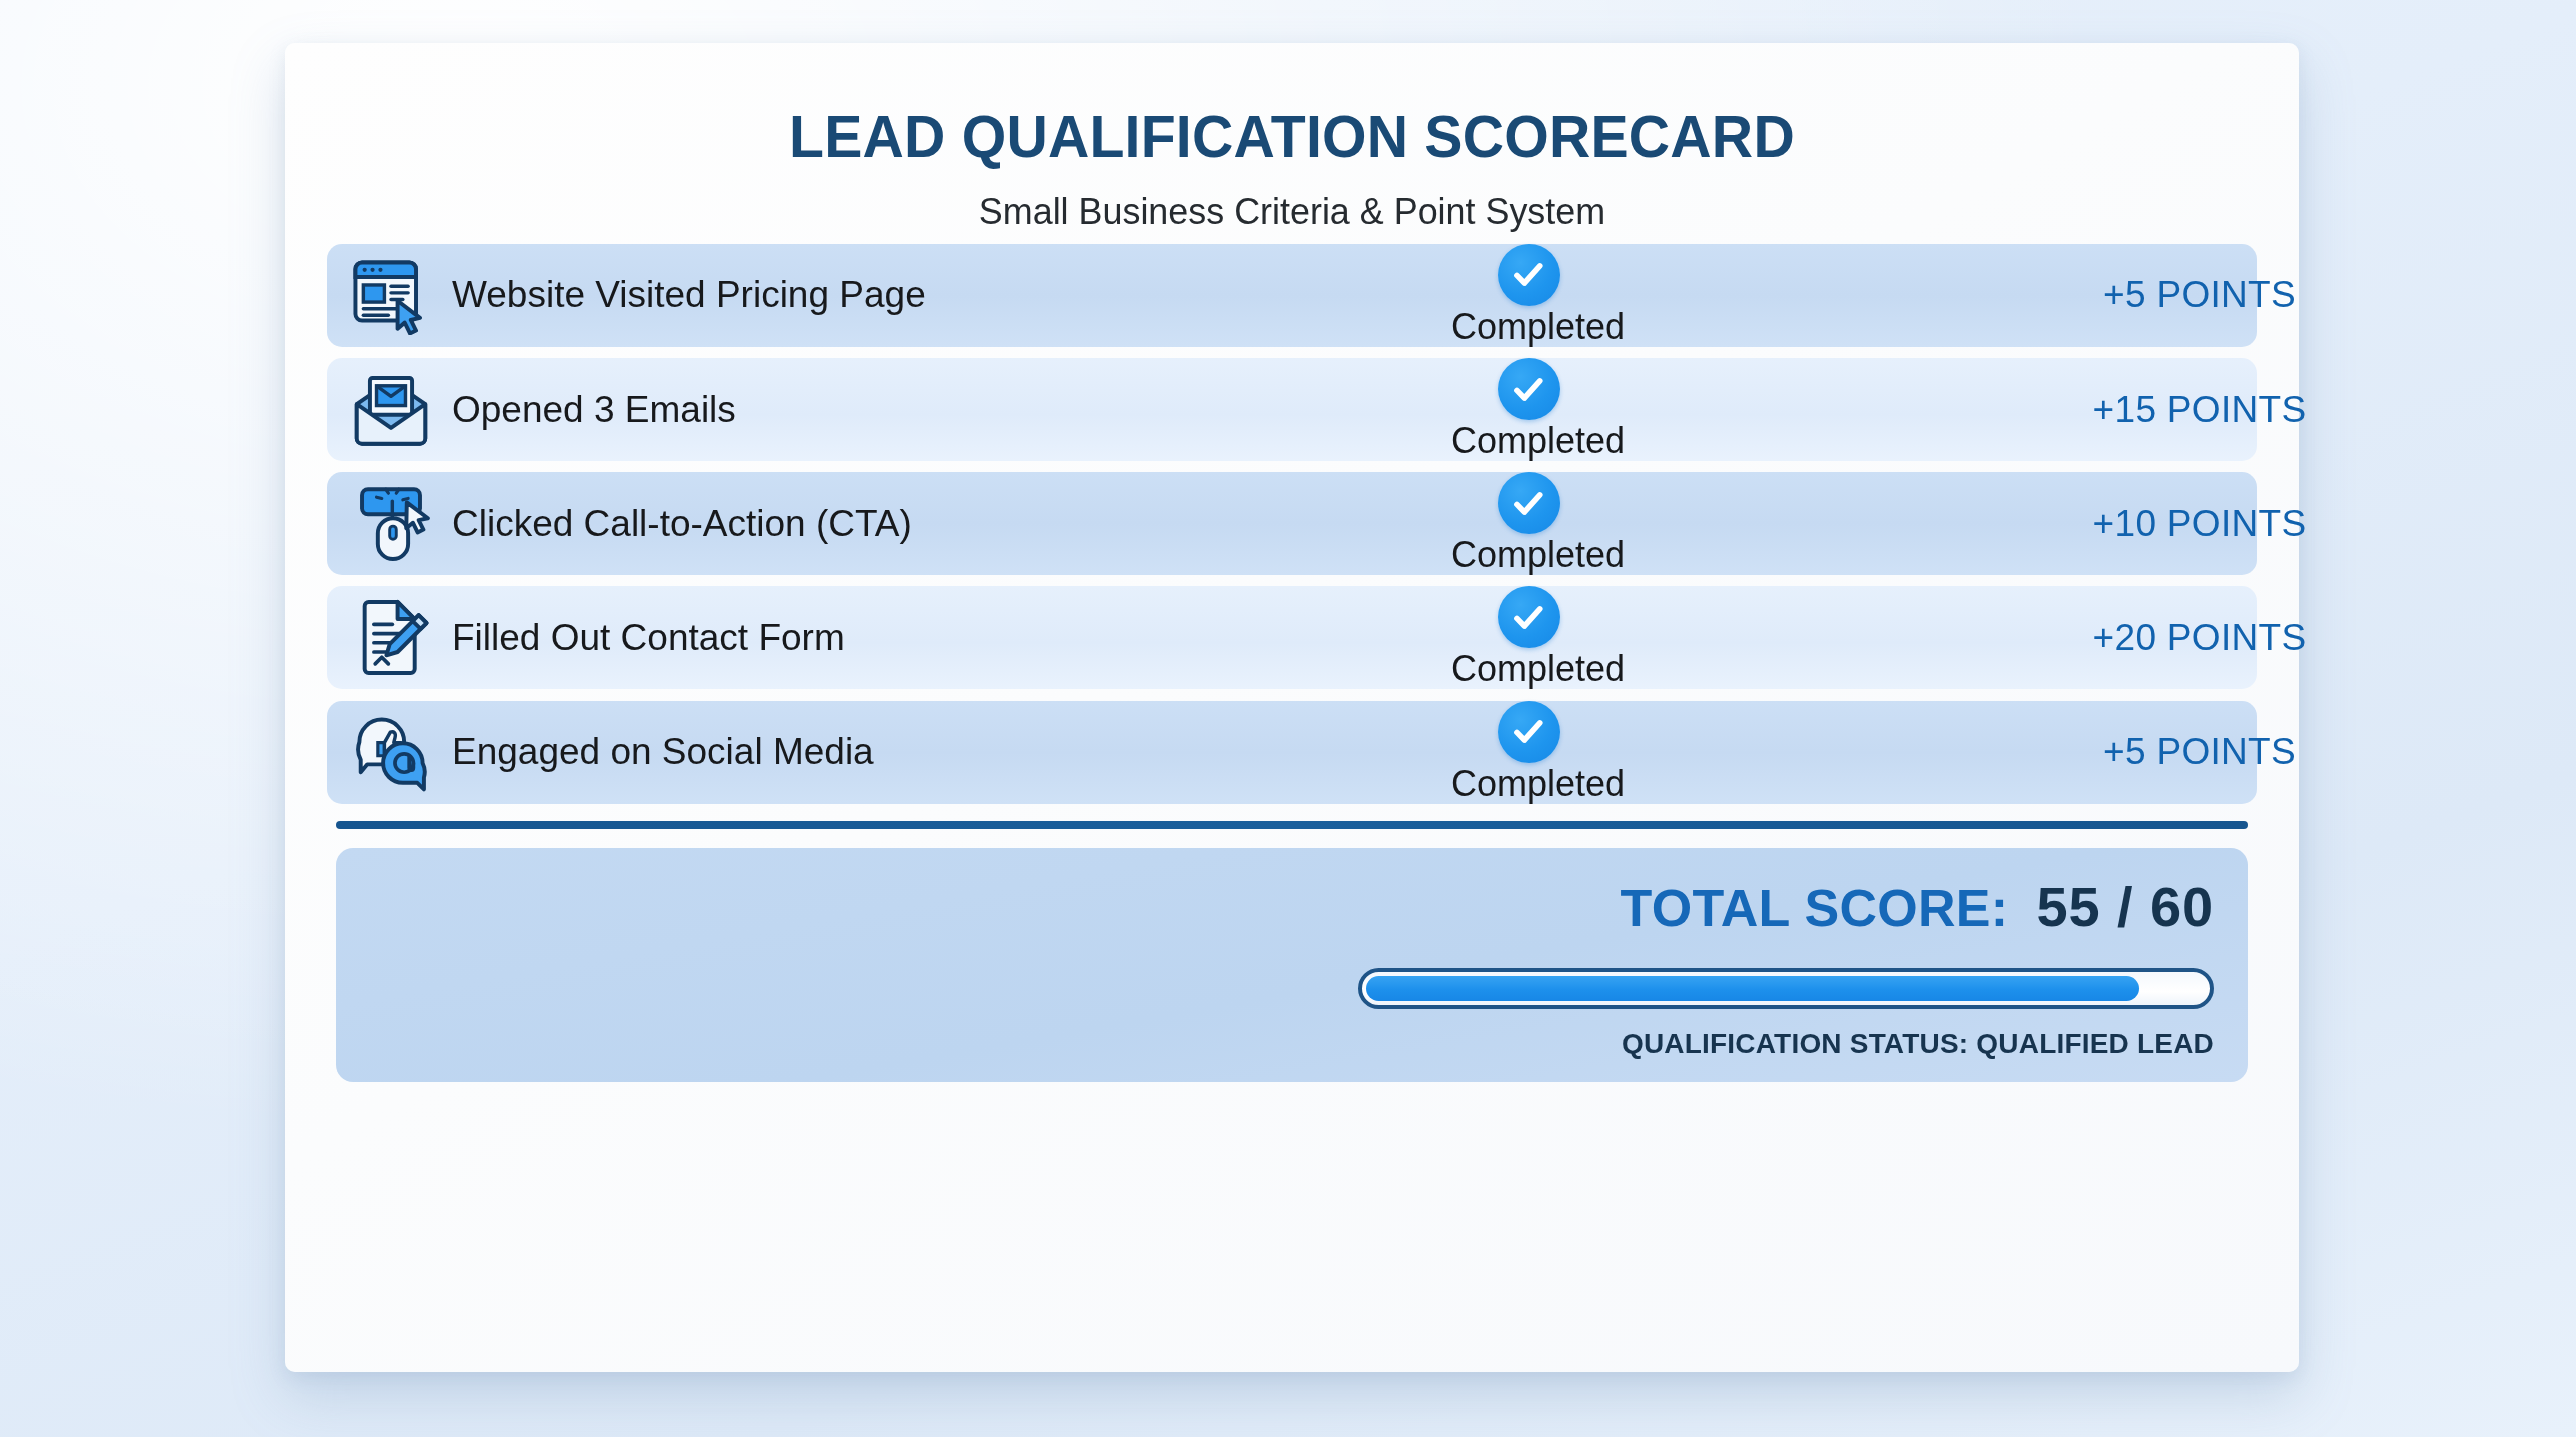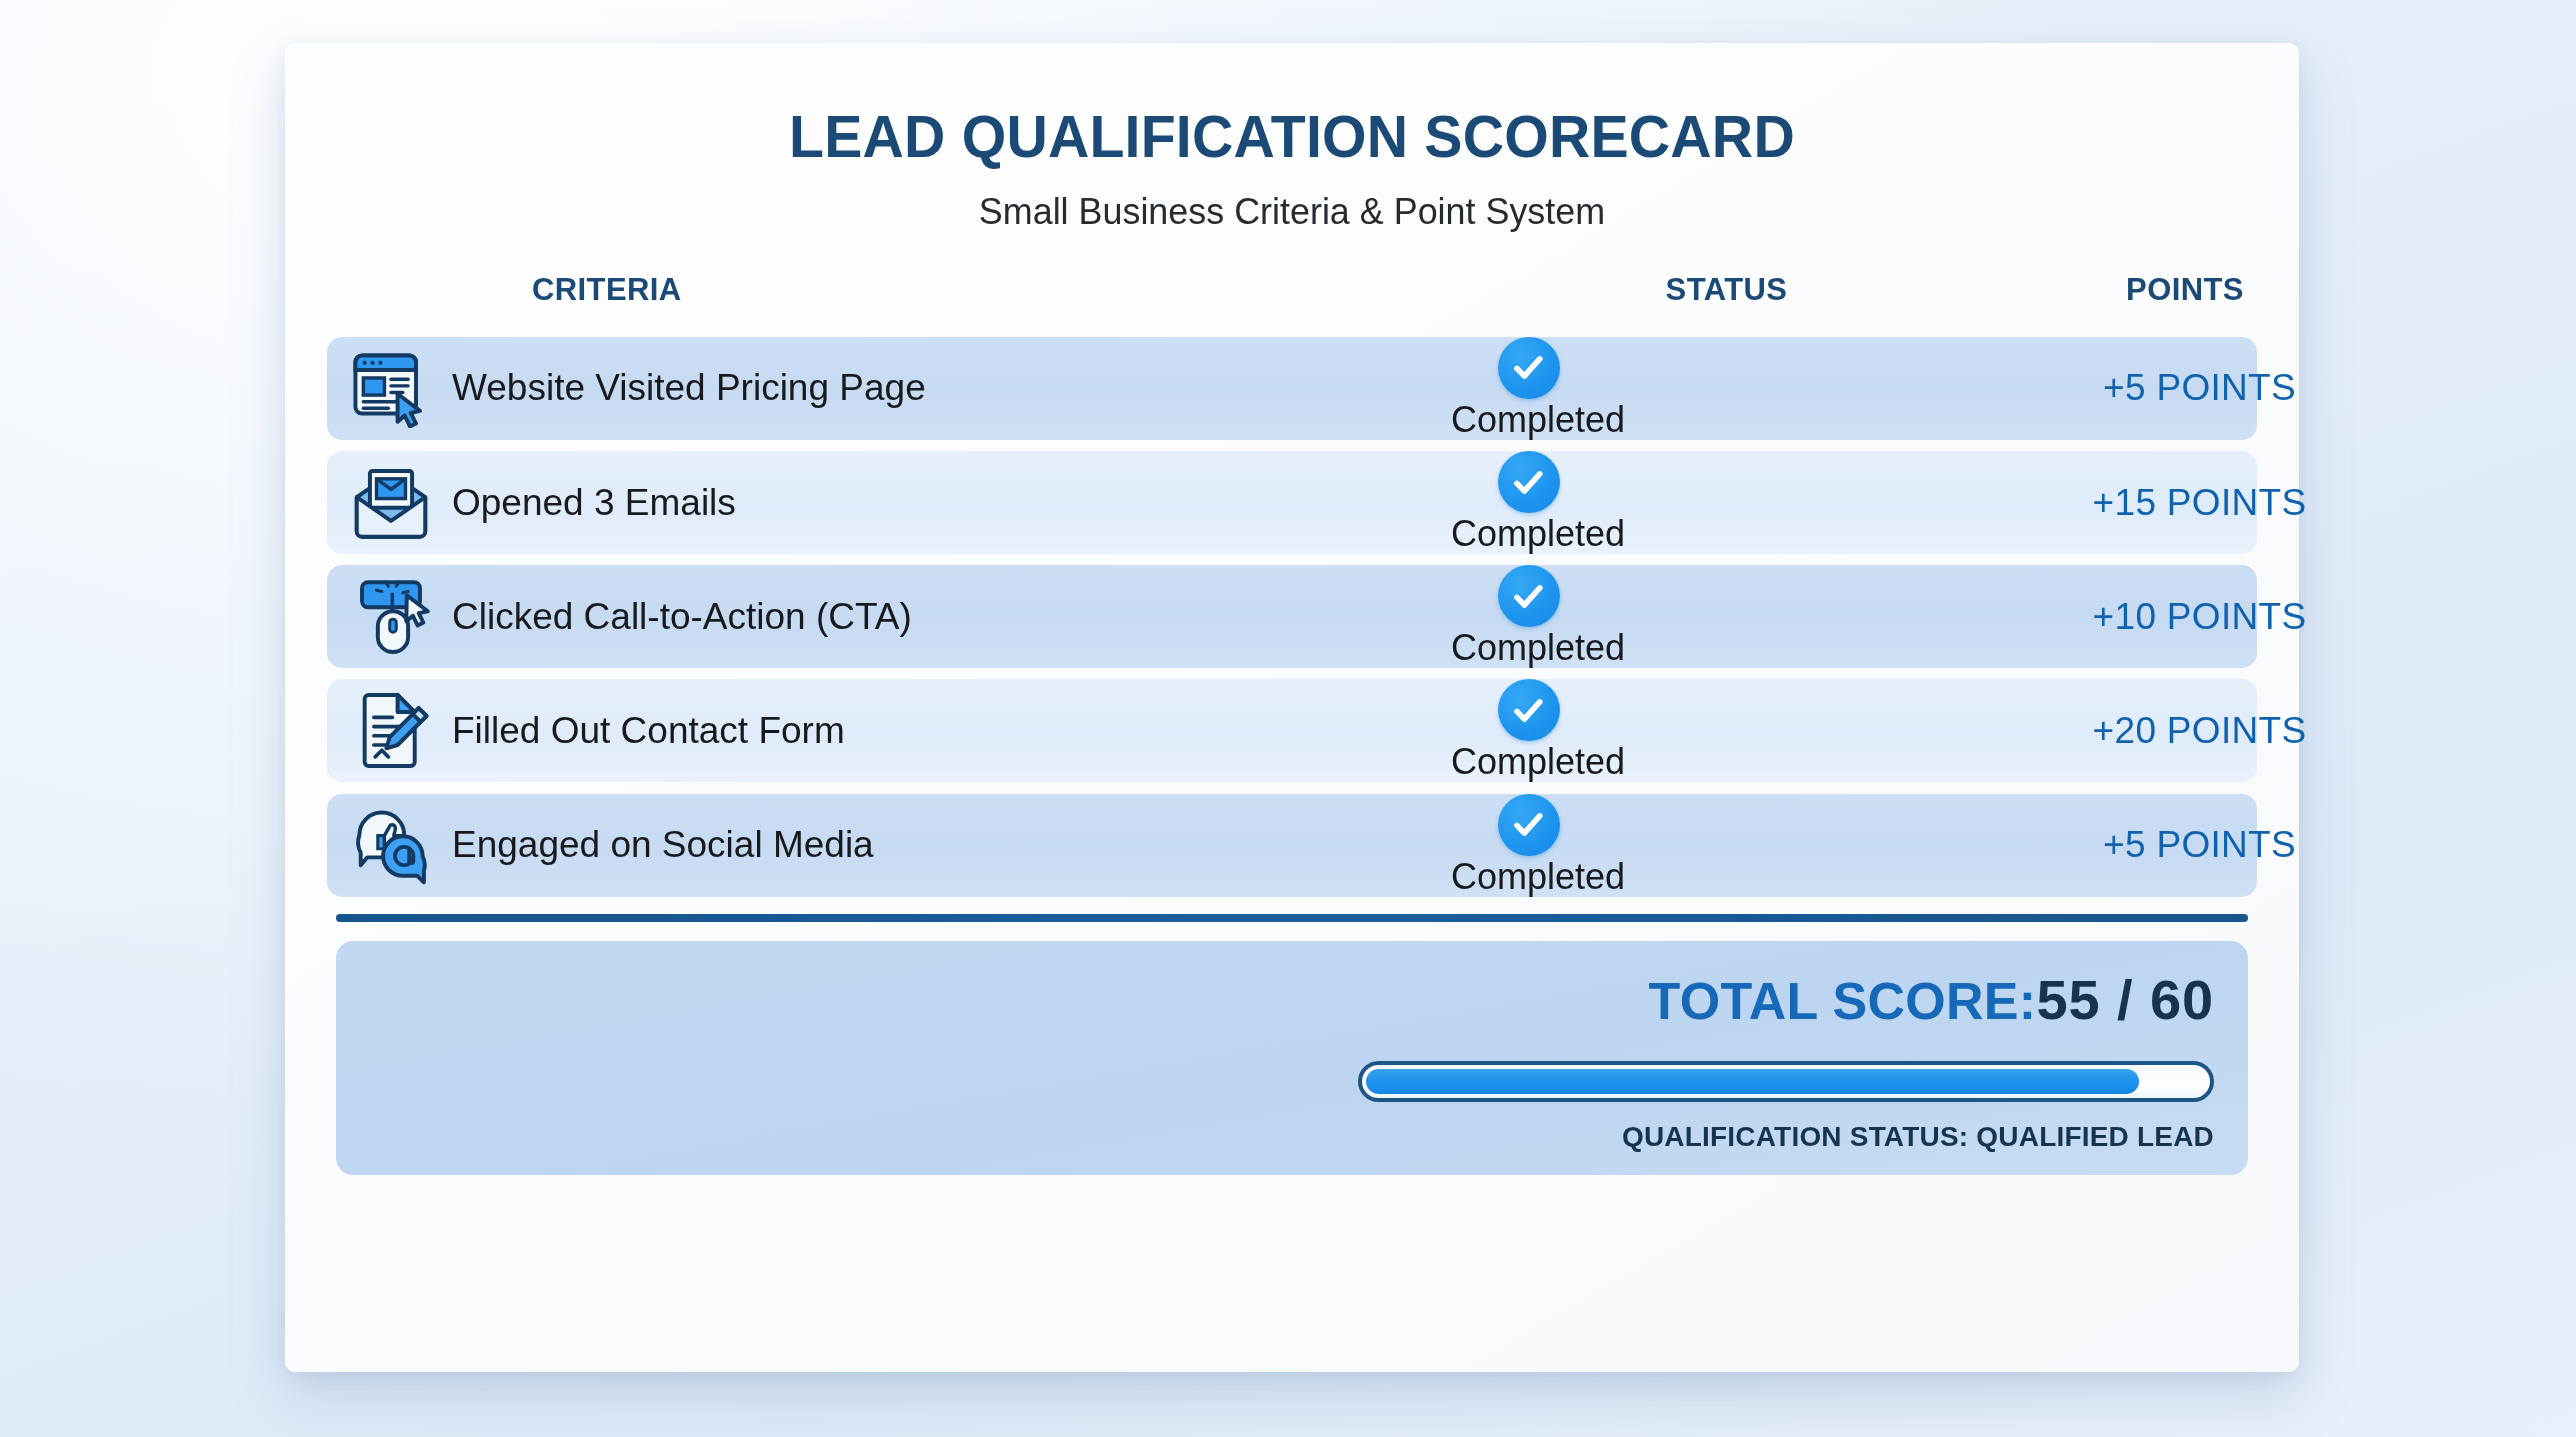--- a/index.html
+++ b/index.html
@@ -145,20 +145,21 @@
     margin:19px 51px 0 51px;
     height:234px;
     border-radius:17px;
     background:linear-gradient(170deg,#c3d9f2 0%,#bdd5f0 55%,#c7dbf3 100%);
   }
 
   #total-line {
     position:absolute;
     right:34px; top:26px;
     display:flex; align-items:baseline;
+    gap:28px;
   }
   #total-label {
     font-size:52px; font-weight:bold;
     color:#1668b8;
     letter-spacing:0.3px;
   }
   #total-value {
     font-size:56px; font-weight:bold;
     color:#16344f;
     letter-spacing:0.9px;
@@ -188,25 +189,20 @@
   }
 </style>
 </head>
 <body>
 
 <div id="card">
 
   <div id="title">LEAD QUALIFICATION SCORECARD</div>
   <div id="subtitle">Small Business Criteria &amp; Point System</div>
 
-  <div class="col-head-row">
-    <div class="col-head" id="head-criteria">CRITERIA</div>
-    <div class="col-head" id="head-status">STATUS</div>
-    <div class="col-head" id="head-points">POINTS</div>
-  </div>
 
   <div id="rows">
 
     <div class="row odd">
       <div class="row-icon">
         <svg viewBox="0 0 64 60">
           <rect x="5" y="5" width="46" height="44" rx="5" fill="#f3f8fd" stroke="#123a63" stroke-width="3"></rect>
           <path d="M5 10a5 5 0 015-5h36a5 5 0 015 5v6H5z" fill="#2e97ef" stroke="#123a63" stroke-width="3"></path>
           <circle cx="12" cy="10.5" r="1.6" fill="#123a63"></circle>
             <circle cx="18" cy="10.5" r="1.6" fill="#123a63"></circle>

